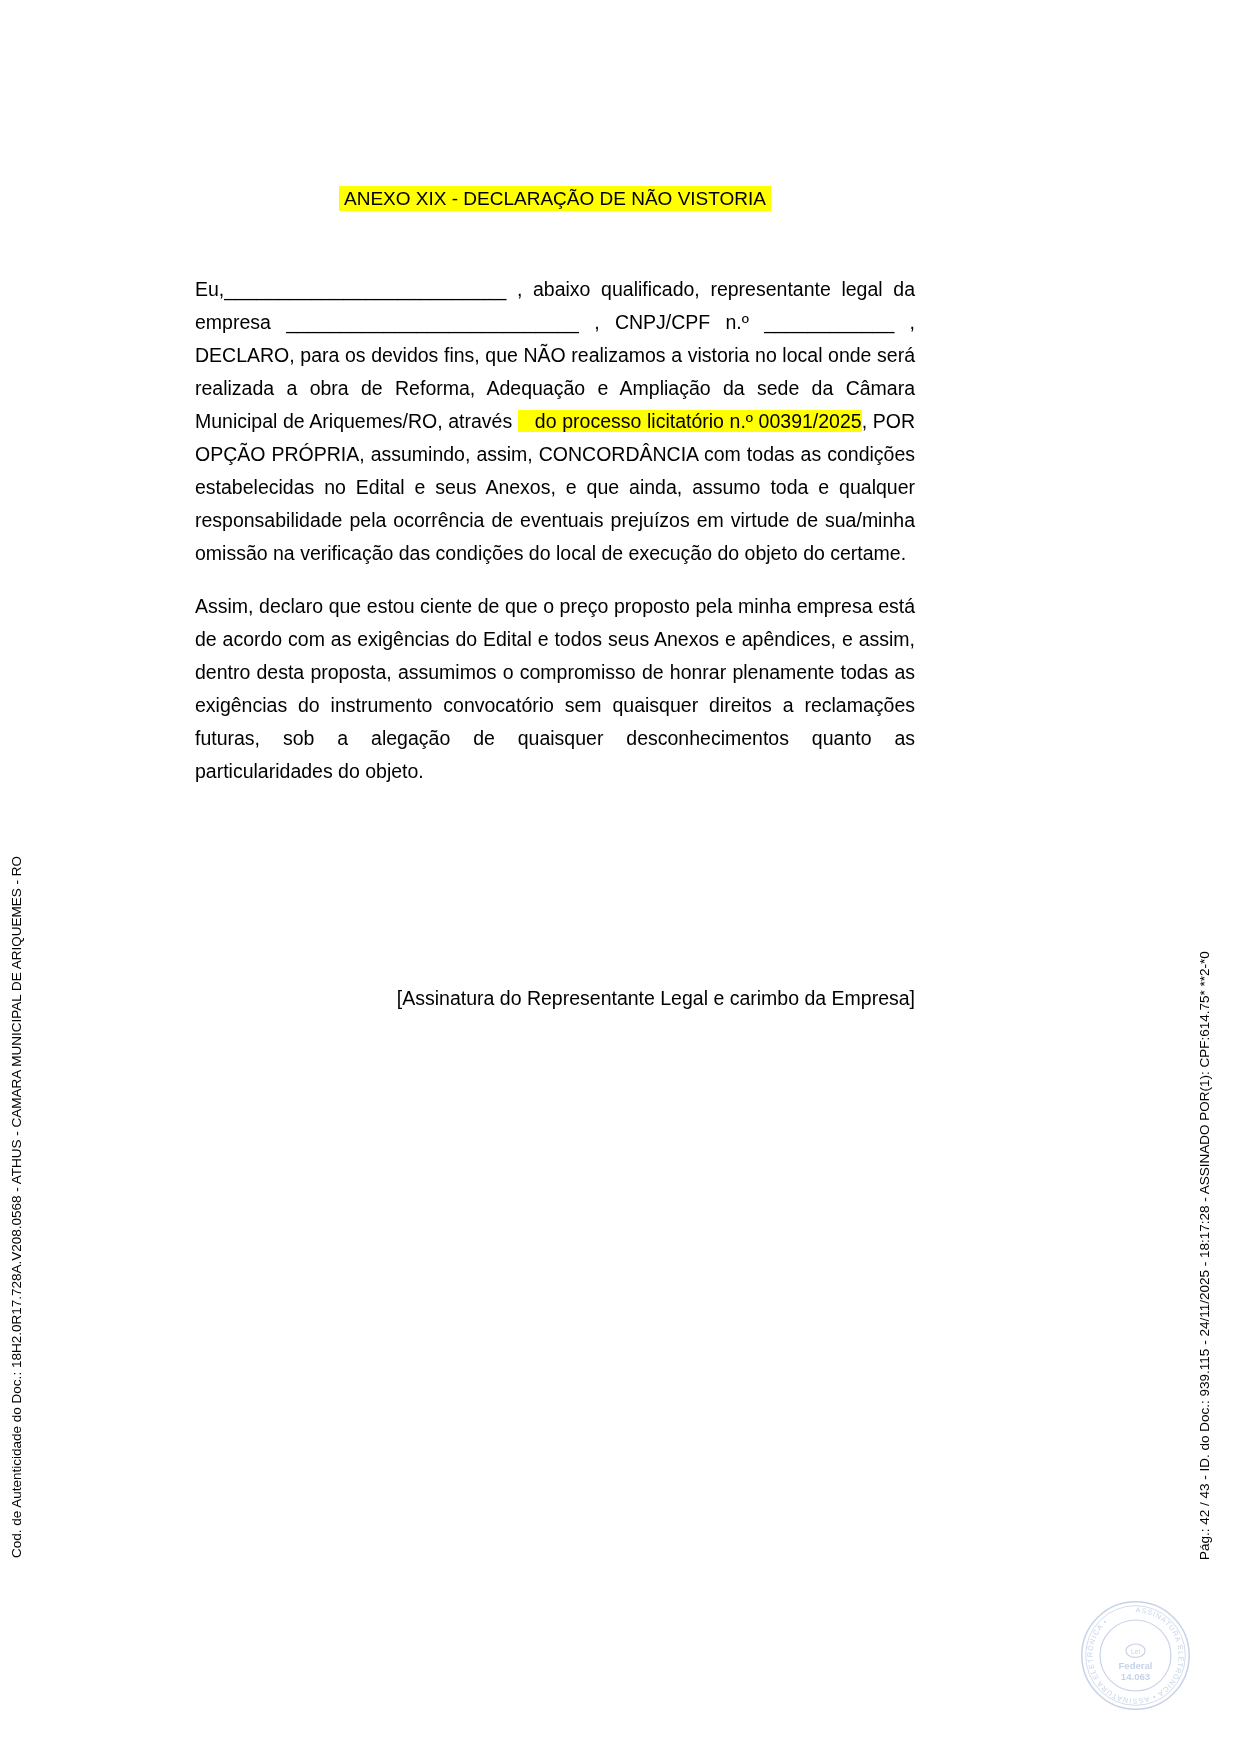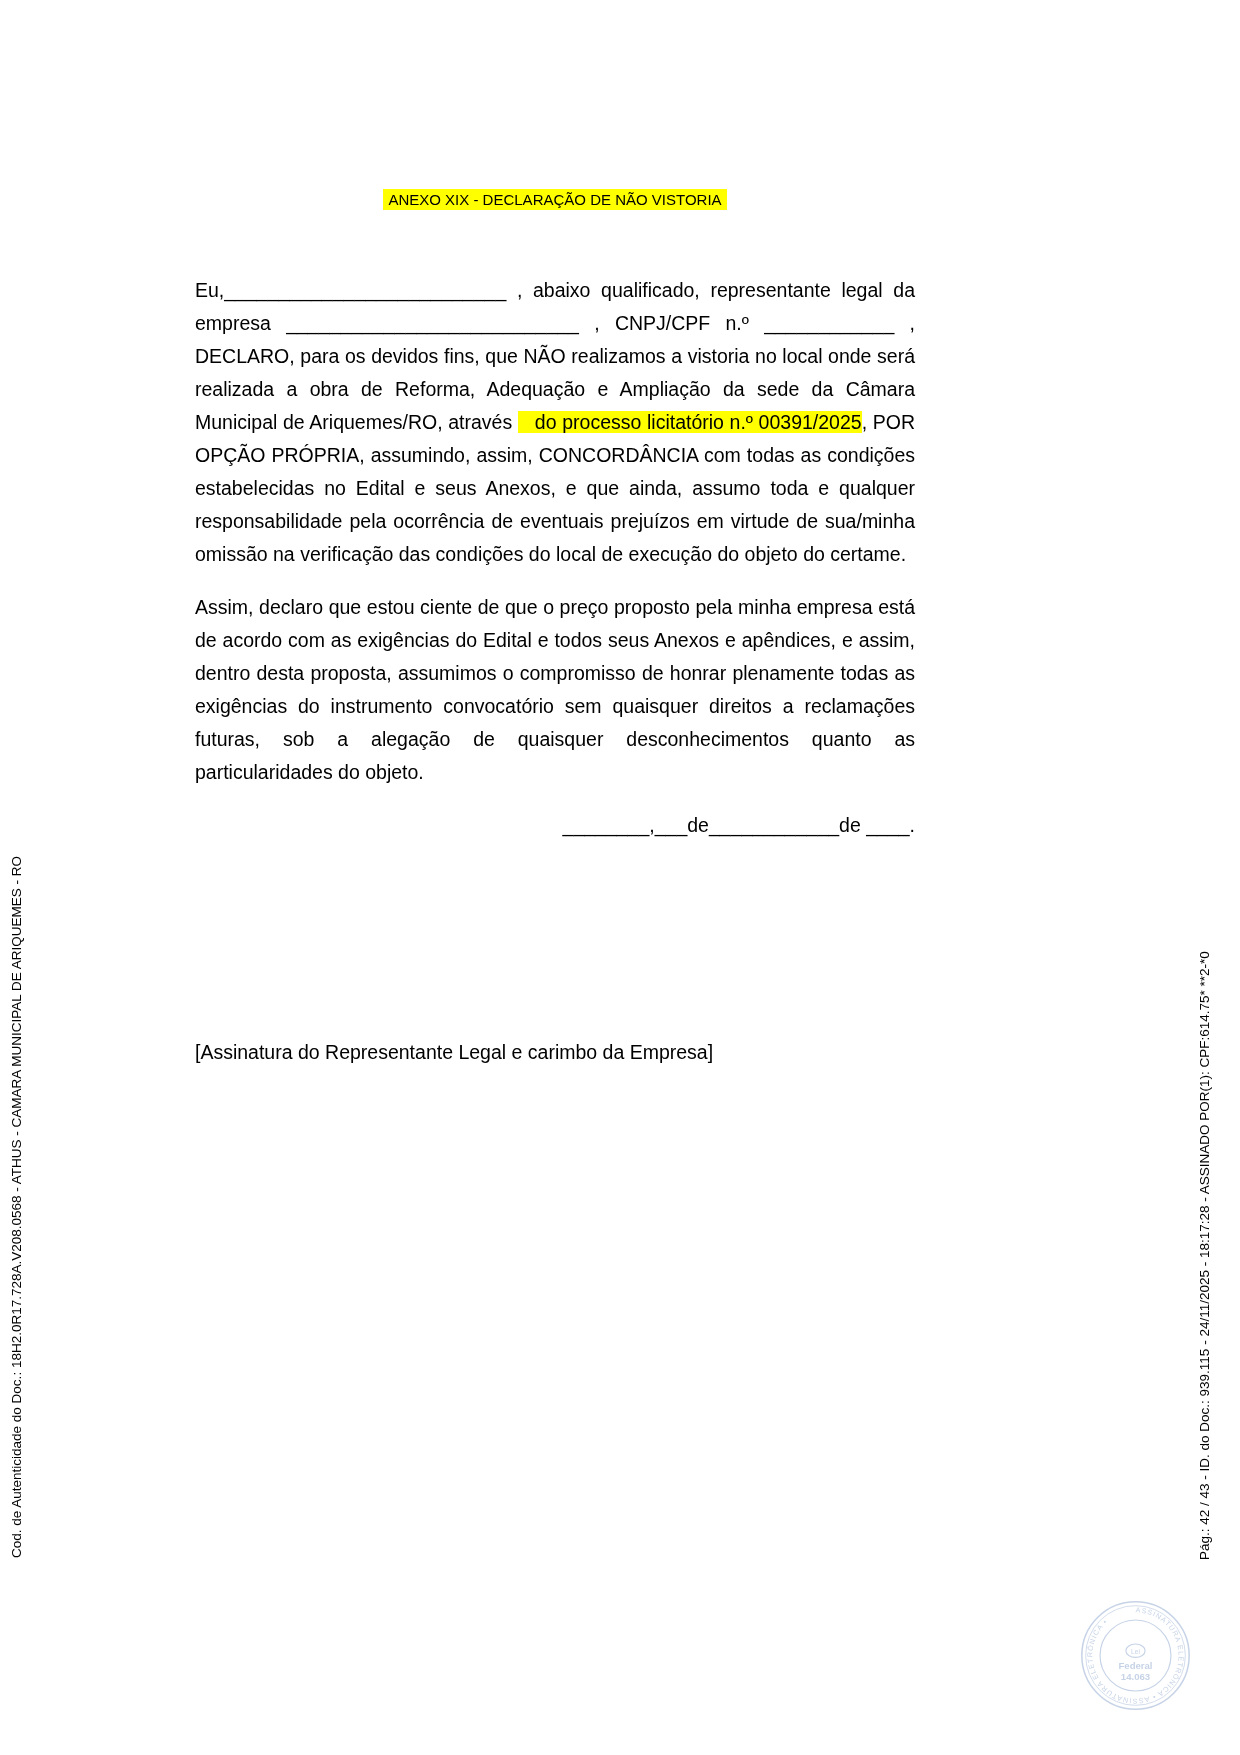--- a/index.html
+++ b/index.html
@@ -16,38 +16,38 @@
     position: absolute;
     left: 195px;
     top: 182px;
     width: 720px;
     font-size: 19.5px;
     line-height: 33px;
   }
   .title-wrap { text-align: center; margin: 0 0 58px 0; }
   .title-hl {
     background: #ffff00;
-    font-size: 15px;
+    font-size: 19px;
     padding: 2px 5px;
     white-space: nowrap;
   }
   .para {
     margin: 0 0 20px 0;
     text-align: justify;
   }
   .bold { font-weight: normal; }
   .hl { background: #ffff00; padding-left: 17px; }
   .date-line {
     margin: 15px 0 0 0;
     text-align: right;
     white-space: nowrap;
   }
   .signature-block {
     margin-top: 194px;
-    text-align: left;
+    text-align: right;
   }
   .sidebar-text {
     position: absolute;
     font-size: 13.5px;
     line-height: 18px;
     white-space: nowrap;
     transform: rotate(-90deg);
     transform-origin: 0 0;
   }
   .sidebar-left  { left: 8px;    top: 1558px; }
@@ -70,21 +70,20 @@
 
     <div class="title-wrap">
       <span class="title-hl">ANEXO XIX - DECLARAÇÃO DE NÃO VISTORIA</span>
     </div>
 
     <p class="para"><span>Eu,__________________________ , abaixo qualificado, representante legal da empresa ___________________________ , CNPJ/CPF n.º ____________ , DECLARO, para os devidos fins, que NÃO realizamos a vistoria no local onde será realizada a </span><span class="bold">obra de Reforma, Adequação e Ampliação da sede da Câmara Municipal de Ariquemes/RO</span><span>, através </span><span class="hl">do processo licitatório n.º 00391/2025</span><span>, </span><span class="bold">POR OPÇÃO PRÓPRIA</span><span>, assumindo, assim, CONCORDÂNCIA com todas as condições estabelecidas no Edital e seus Anexos, e que ainda, assumo toda e qualquer responsabilidade pela ocorrência de eventuais prejuízos em virtude de sua/minha omissão na verificação das condições do local de execução do objeto do certame.</span></p>
 
     <p class="para">Assim, declaro que estou ciente de que o preço proposto pela minha empresa está de acordo com as exigências do Edital e todos seus Anexos e apêndices, e assim, dentro desta proposta, assumimos o compromisso de honrar plenamente todas as exigências do instrumento convocatório sem quaisquer direitos a reclamações futuras, sob a alegação de quaisquer desconhecimentos quanto as particularidades do objeto.</p>
 
 
-    <p class="date-line">________,___de____________de ____.</p>
 
     <div class="signature-block">
       <div>[Assinatura do Representante Legal e carimbo da Empresa]</div>
     </div>
 
   </div>
 
   <div class="sidebar-text sidebar-left">Cod. de Autenticidade do Doc.: 18H2.0R17.728A.V208.0568 - ATHUS - CAMARA MUNICIPAL DE ARIQUEMES - RO</div>
 
   <div class="sidebar-text sidebar-right">Pág.: 42 / 43 - ID. do Doc.: 939.115 - 24/11/2025 - 18:17:28 - ASSINADO POR(1): CPF:614.75* **2-*0</div>

